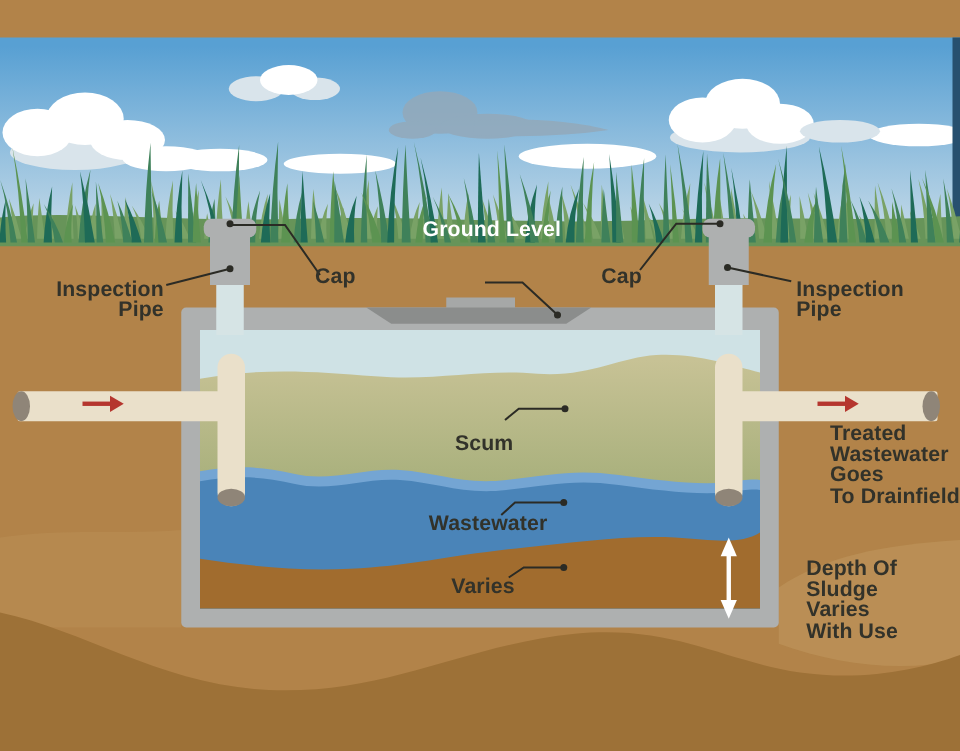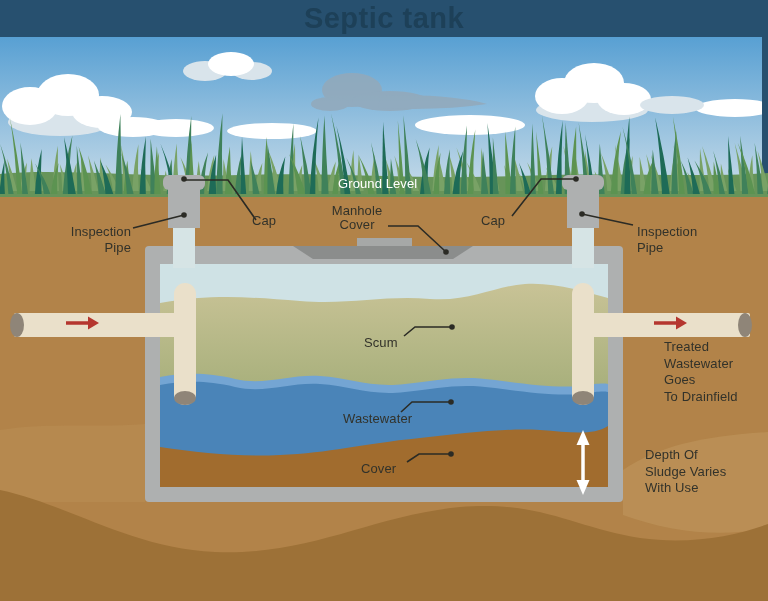--- a/index.html
+++ b/index.html
@@ -11,34 +11,34 @@
   .scene{position:absolute;left:0;top:0;width:768px;height:601px;display:block;}
   .banner{
     position:absolute;left:0;top:0;width:768px;height:37px;
     background:var(--banner);display:flex;align-items:center;justify-content:center;
   }
   .banner h1{
     margin:0;font-size:29px;font-weight:700;letter-spacing:.5px;
     color:var(--title-text);line-height:37px;
   }
   .label{
-    position:absolute;color:var(--label-text);font-size:13px;font-weight:400;
+    position:absolute;color:var(--label-text);font-size:17px;font-weight:700;
     line-height:16px;white-space:pre-line;letter-spacing:.1px;
   }
   .label.tight{line-height:14px;}
   .label.right{text-align:right;}
   .label.center{text-align:center;}
   .label.white{color:#ffffff;}
   .lbl-ground{left:338px;top:176px;}
   .lbl-manhole{left:320px;top:204px;width:74px;}
   .lbl-cap-l{left:252px;top:213px;}
   .lbl-cap-r{left:481px;top:213px;}
   .lbl-insp-l{left:36px;top:224px;width:95px;}
   .lbl-insp-r{left:637px;top:224px;width:95px;}
-  .lbl-scum{left:364px;top:335px;}
+  .lbl-scum{left:364px;top:347px;}
   .lbl-waste{left:343px;top:411px;}
   .lbl-sludge{left:361px;top:461px;}
   .lbl-sewage{left:26px;top:339px;width:82px;line-height:16.5px;}
   .lbl-treated{left:664px;top:339px;width:110px;line-height:16.5px;}
   .lbl-depth{left:645px;top:436px;width:110px;line-height:16.5px;margin-top:11px;}
 </style>
 </head>
 <body>
 
 <div class="stage" style="--banner: #27506f; --title-text: #1d4058; --sky-top: #58a0d3; --sky-bottom: #cadde9; --cloud-white: #ffffff; --cloud-shade: #d9e4eb; --cloud-gray: #93a9ba; --grass-band: #679459; --grass-back: #79a266; --grass-dark: #1e6b57; --grass-mid: #3f815a; --grass-light: #5c9351; --soil: #b28349; --soil-light: #bb9057; --soil-dark: #9d7137; --tank-gray: #aeb0b0; --manhole-gray: #8b8d8c; --manhole-tab: #a6a8a7; --tank-air: #cfe2e5; --scum-top: #c7c295; --scum-bottom: #a3ad78; --water-light: #74a5d3; --water: #4a84b8; --sludge-brown: #a16c2e; --pipe-cream: #eae0ca; --pipe-open: #8f8578; --inspection-pipe: #d6e4e5; --label-text: #32322a; --leader-line: #2b2b25; --arrow-red: #b5362e; --arrow-white: #ffffff;">
@@ -340,36 +340,31 @@
       <circle cx="184" cy="179" r="2.8"></circle>
       <circle cx="446" cy="252" r="2.8"></circle>
       <circle cx="576" cy="179" r="2.8"></circle>
       <circle cx="582" cy="214" r="2.8"></circle>
       <circle cx="452" cy="327" r="2.8"></circle>
       <circle cx="451" cy="402" r="2.8"></circle>
       <circle cx="451" cy="454" r="2.8"></circle>
     </g>
   </svg>
 
-  <header class="banner">
-    <h1>Septic tank</h1>
-  </header>
 
   <div class="label white lbl-ground">Ground Level</div>
-  <div class="label center tight lbl-manhole">Manhole
-Cover</div>
   <div class="label lbl-cap-l">Cap</div>
   <div class="label lbl-cap-r">Cap</div>
   <div class="label right lbl-insp-l">Inspection
 Pipe</div>
   <div class="label lbl-insp-r">Inspection
 Pipe</div>
   <div class="label lbl-scum">Scum</div>
   <div class="label lbl-waste">Wastewater</div>
-  <div class="label lbl-sludge">Cover</div>
+  <div class="label lbl-sludge">Varies</div>
   <div class="label lbl-treated">Treated
 Wastewater
 Goes
 To Drainfield</div>
   <div class="label lbl-depth">Depth Of
 Sludge Varies
 With Use</div>
 
 </div>
 

